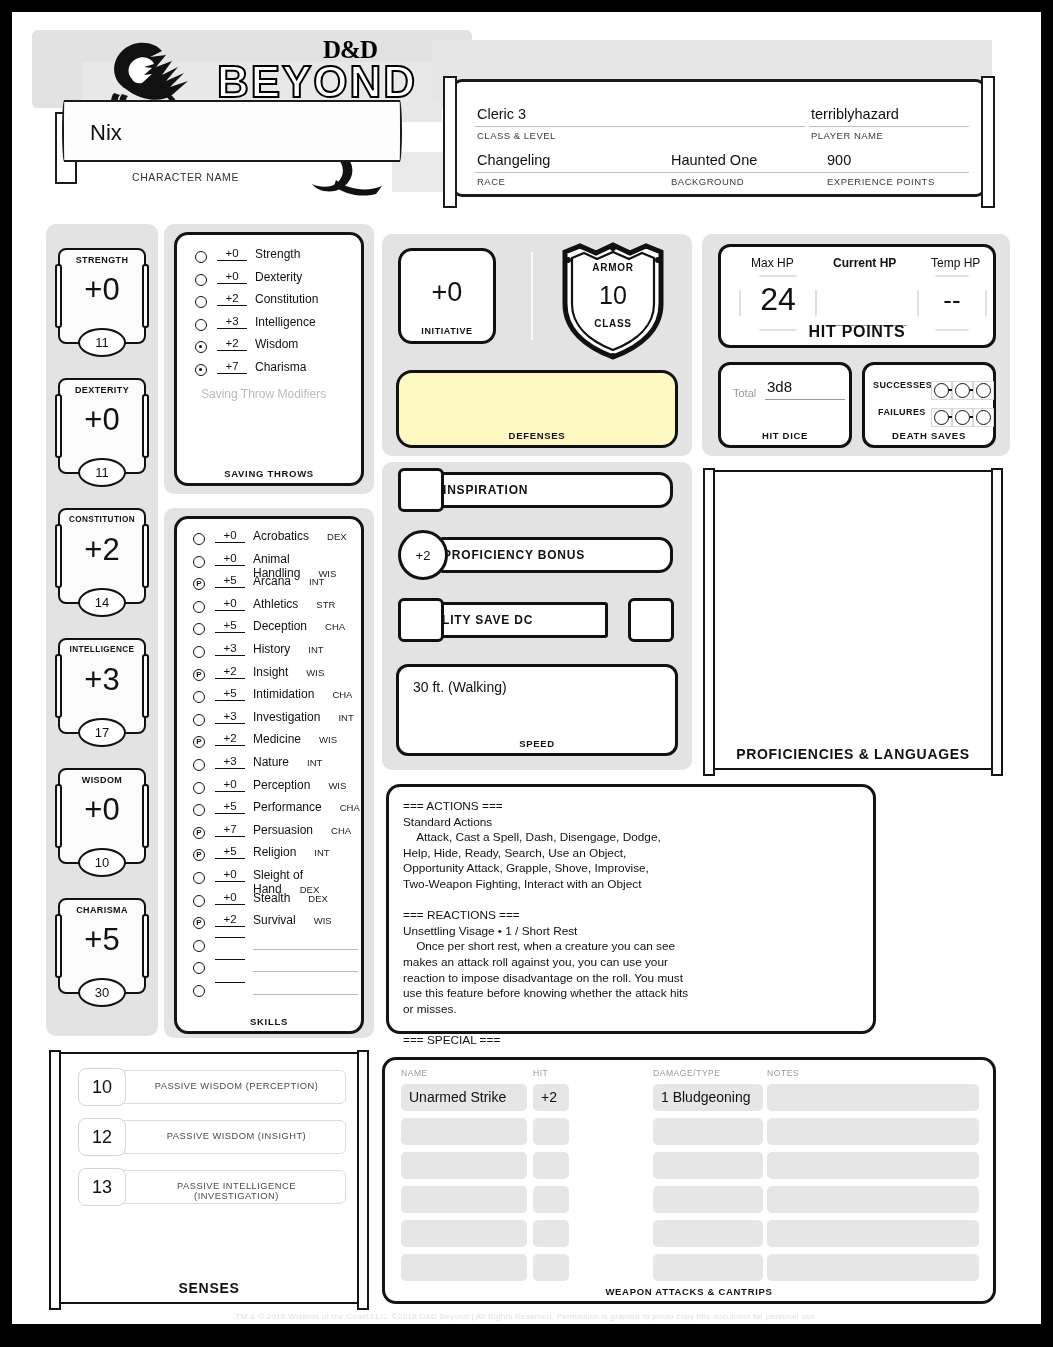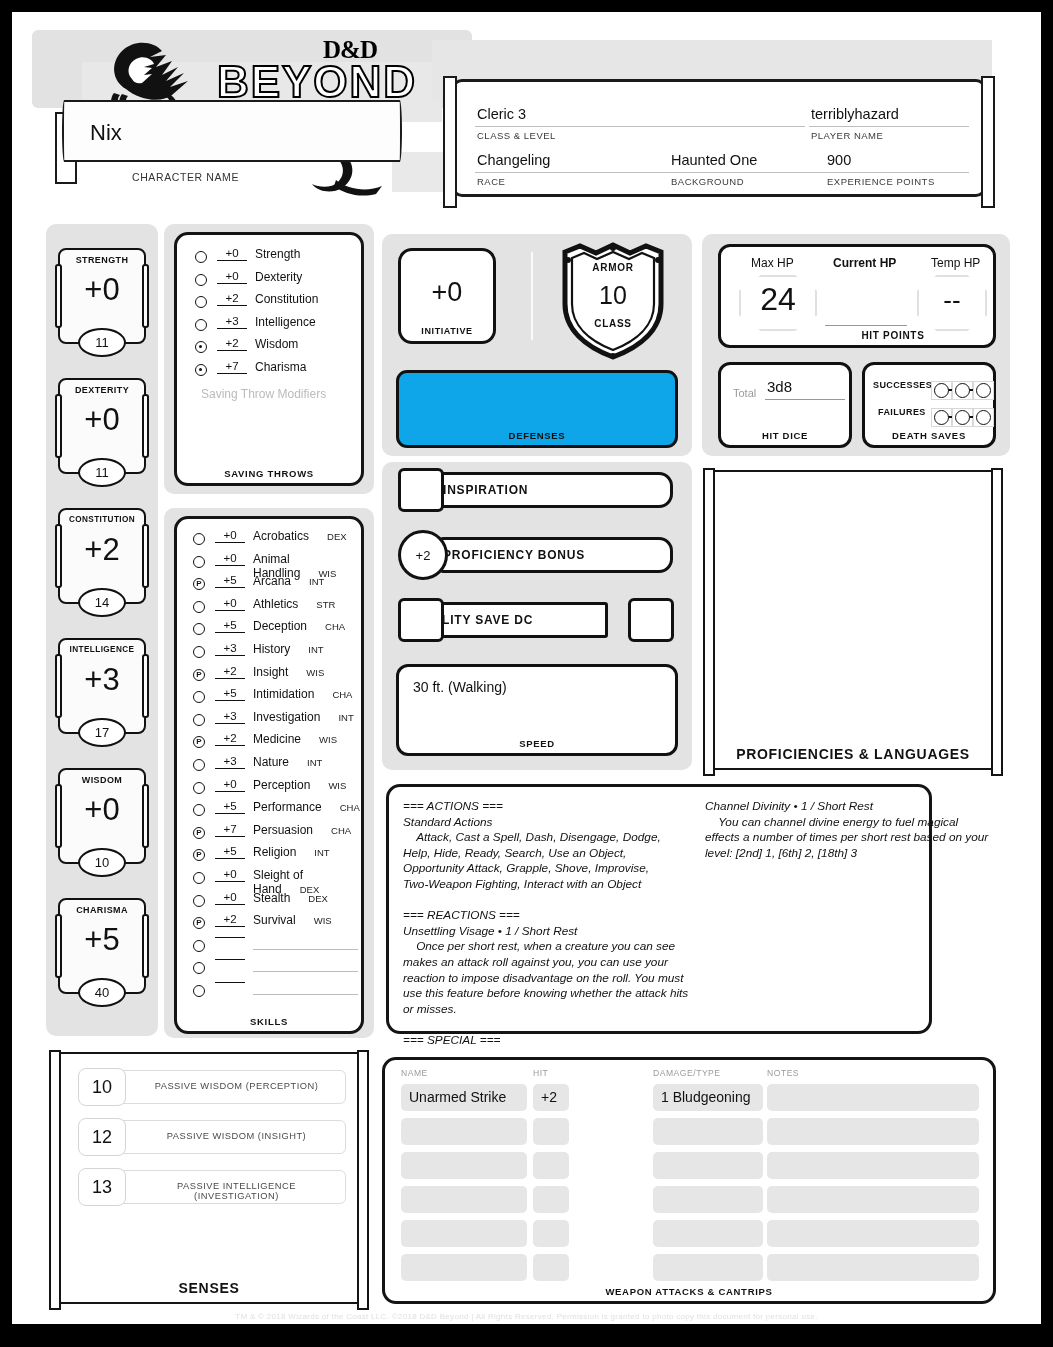--- a/index.html
+++ b/index.html
@@ -187,21 +187,21 @@
     font-size: 25px; color: #111;
   }
   .ac-class {
     position: absolute; top: 76px; left: 0; width: 100%; text-align: center;
     font-size: 10px; font-weight: bold; letter-spacing: 0.7px; color: #111;
   }
   .vdiv {
     position: absolute; width: 2px; background: #fff;
   }
   .defenses-box {
-    position: absolute; border: 3px solid #111; background: #0ea5e9; border-radius: 11px;
+    position: absolute; border: 3px solid #111; background: #fef9c3; border-radius: 16px;
   }
   .bottom-lbl {
     position: absolute; bottom: 4px; left: 0; width: 100%; text-align: center;
     font-size: 9.5px; font-weight: bold; letter-spacing: 0.7px; color: #111;
   }
   .bar-box {
     position: absolute; border: 3px solid #111; background: #fff;
     border-radius: 3px;
   }
   .bar-lbl {
@@ -395,21 +395,21 @@
         <div class="nub-r"></div>
         <div class="abil-name">WISDOM</div>
         <div class="abil-mod">+0</div>
         <div class="abil-score">10</div>
       </div>
       <div class="abil" style="top: 674px;">
         <div class="nub-l"></div>
         <div class="nub-r"></div>
         <div class="abil-name">CHARISMA</div>
         <div class="abil-mod">+5</div>
-        <div class="abil-score">40</div>
+        <div class="abil-score">30</div>
       </div>
     </div>
 
   <div class="gray-shell" style="left:152px; top:212px; width:210px; height:270px;"></div>
   <div class="rounded-panel" style="left:162px; top:220px; width:190px; height:254px;">
     <div id="st-list" style="position:absolute; left:18px; top:12px; width:170px;">
         <div class="list-row">
           <div class="prof-circle"></div>
           <div class="row-mod">+0</div>
           <div class="row-name">Strength</div>
@@ -614,21 +614,21 @@
     <div class="hp-val" style="left:18px; top:34px; width:78px;">24</div>
 
     <div class="hp-lbl bold" style="left:112px; top:9px;">Current HP</div>
     <div class="cur-hp-line" style="left:104px; top:78px; width:82px;"></div>
     <div class="hp-val" style="left:104px; top:40px; width:82px; font-size:24px;"></div>
 
     <div class="hp-lbl" style="left:210px; top:9px;">Temp HP</div>
     <div class="octagon" style="left:196px; top:28px; width:70px; height:56px;"></div>
     <div class="hp-val" style="left:196px; top:38px; width:70px; font-size:26px;">--</div>
 
-    <div class="bottom-lbl" style="font-size:10px;margin-left:36px;">HIT POINTS</div>
+    <div class="bottom-lbl" style="font-size:16px;">HIT POINTS</div>
   </div>
 
   <div class="hd-box" style="left:706px; top:350px; width:134px; height:86px;">
     <div class="hd-total">Total</div>
     <div class="hd-val">3d8</div>
     <div class="hd-line"></div>
     <div class="bottom-lbl">HIT DICE</div>
   </div>
 
   <div class="ds-box" style="left:850px; top:350px; width:134px; height:86px;">
@@ -652,41 +652,37 @@
         <div class="ds-pipbg" style="left: 108px; top: 43px;"></div>
         <div class="ds-pip" style="left: 111px; top: 45px;"></div>
       </div>
     <div class="bottom-lbl">DEATH SAVES</div>
   </div>
 
   <div class="text-panel" style="left:698px; top:458px; width:286px; height:300px;">
     <div class="panel-caption">PROFICIENCIES &amp; LANGUAGES</div>
   </div>
 
-  <div class="rounded-panel" style="left:374px; top:772px; width:546px; height:250px;font-style:italic;">
+  <div class="rounded-panel" style="left:374px; top:772px; width:490px; height:250px;">
     <div class="body-text" style="left:14px; top:12px; width:300px;">=== ACTIONS ===
 Standard Actions
     Attack, Cast a Spell, Dash, Disengage, Dodge,
 Help, Hide, Ready, Search, Use an Object,
 Opportunity Attack, Grapple, Shove, Improvise,
 Two-Weapon Fighting, Interact with an Object
 
 === REACTIONS ===
 Unsettling Visage • 1 / Short Rest
     Once per short rest, when a creature you can see
 makes an attack roll against you, you can use your
 reaction to impose disadvantage on the roll. You must
 use this feature before knowing whether the attack hits
 or misses.
 
 === SPECIAL ===</div>
-    <div class="body-text" style="left:316px; top:12px; width:290px;">Channel Divinity • 1 / Short Rest
-    You can channel divine energy to fuel magical
-effects a number of times per short rest based on your
-level: [2nd] 1, [6th] 2, [18th] 3</div>
   </div>
 
   <div class="text-panel" style="left:44px; top:1040px; width:306px; height:252px;">
     <div id="senses-list" style="position:absolute; left:20px; top:16px;">
         <div class="sense-row" style="top: 0px;">
           <div class="sense-pill"></div>
           <div class="sense-num">10</div>
           <div class="sense-txt">PASSIVE WISDOM (PERCEPTION)</div>
         </div>
         <div class="sense-row" style="top: 50px;">

